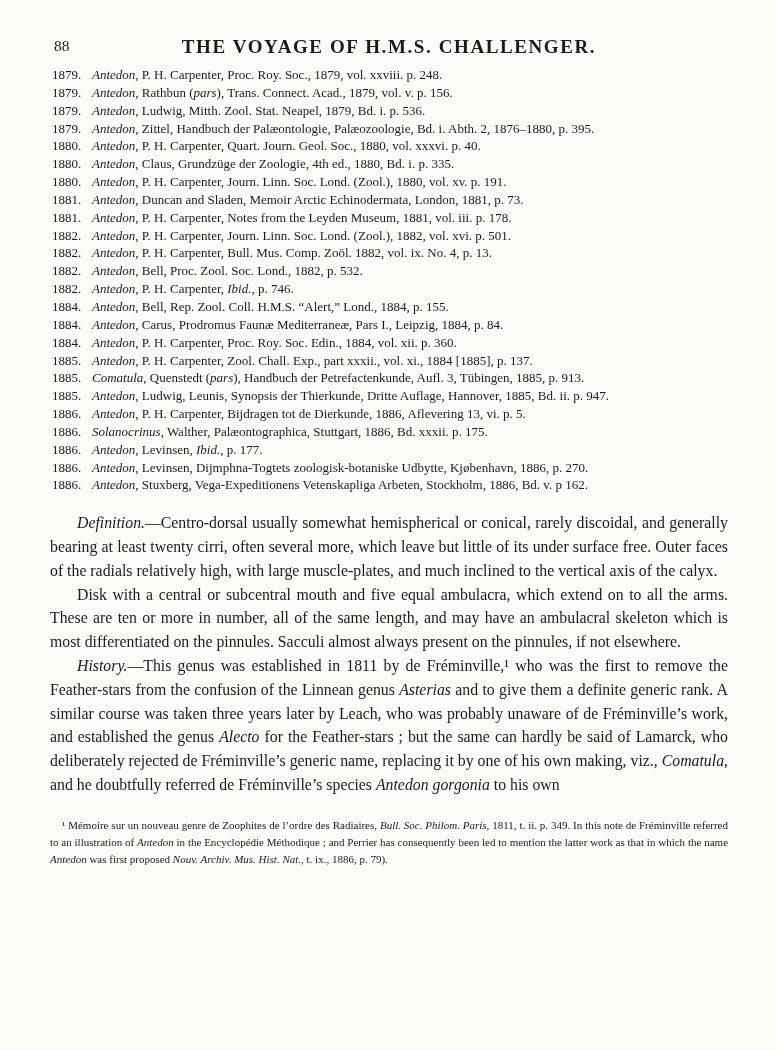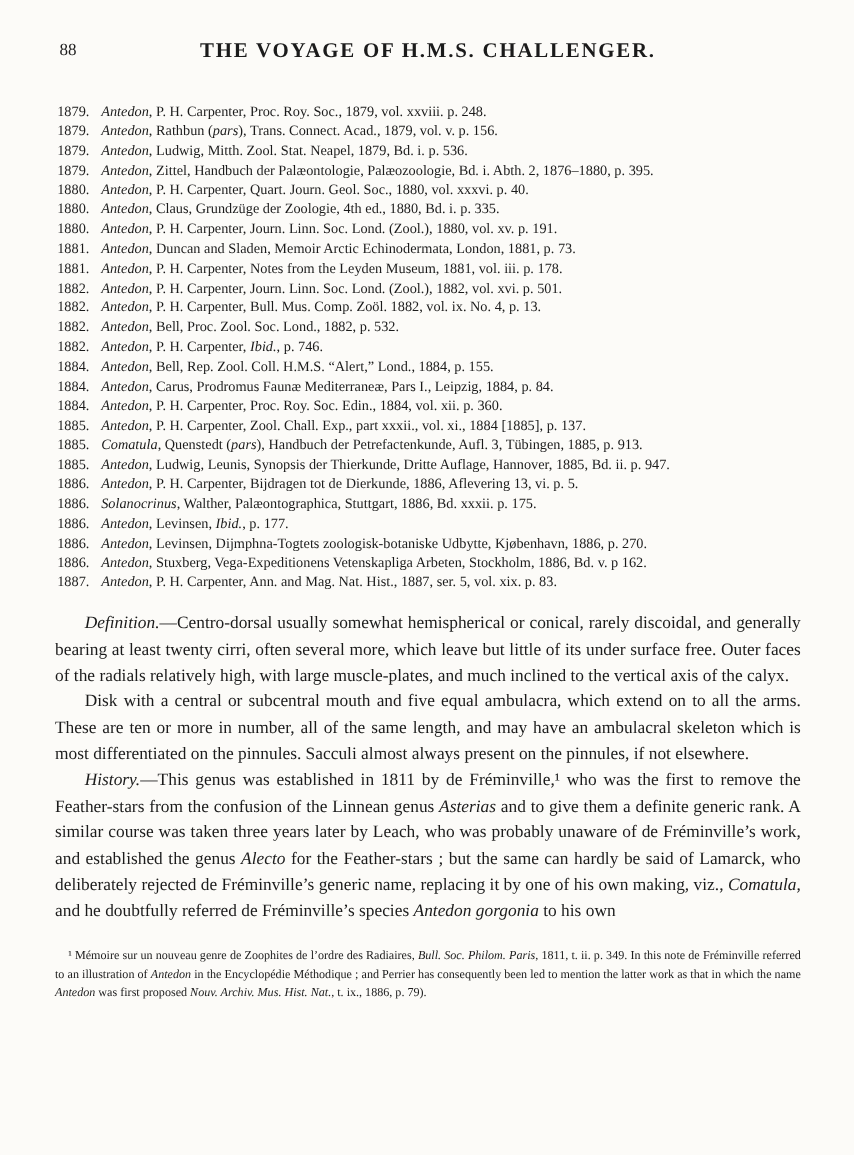--- a/index.html
+++ b/index.html
@@ -6,21 +6,21 @@
   html, body { background: #fcfbf8; }
   body {
     width: 776px;
     height: 1050px;
     overflow: hidden;
     font-family: "Liberation Serif", "DejaVu Serif", serif;
     color: #1b1b1b;
   }
   .page { padding: 36px 48px 0 50px; }
 
-  .page-header { position: relative; height: 20px; margin-bottom: 36px; }
+  .page-header { position: relative; height: 20px; margin-bottom: 10px; }
   .page-number { position: absolute; left: 4px; top: 1px; font-size: 15.5px; }
   .running-title {
     display: block; text-align: center; font-weight: 700;
     font-size: 19px; letter-spacing: 1.6px;
   }
 
   .bibliography { padding-left: 2px; }
   .bib-row { display: flex; font-size: 13px; line-height: 17.85px; }
   .bib-year { flex: 0 0 40px; }
   .bib-cite { flex: 1; white-space: nowrap; }
@@ -132,24 +132,20 @@
         <span class="bib-cite"><span class="it">Antedon</span><span>, Levinsen, </span><span class="it">Ibid.</span><span>, p. 177.</span></span>
       </div>
       <div class="bib-row">
         <span class="bib-year">1886.</span>
         <span class="bib-cite"><span class="it">Antedon</span><span>, Levinsen, Dijmphna-Togtets zoologisk-botaniske Udbytte, Kjøbenhavn, 1886, p. 270.</span></span>
       </div>
       <div class="bib-row">
         <span class="bib-year">1886.</span>
         <span class="bib-cite"><span class="it">Antedon</span><span>, Stuxberg, Vega-Expeditionens Vetenskapliga Arbeten, Stockholm, 1886, Bd. v. p 162.</span></span>
       </div>
-      <div class="bib-row">
-        <span class="bib-year">1887.</span>
-        <span class="bib-cite"><span class="it">Antedon</span><span>, P. H. Carpenter, Ann. and Mag. Nat. Hist., 1887, ser. 5, vol. xix. p. 83.</span></span>
-      </div>
     </section>
 
   <section class="body-text">
       <p class="para"><span class="it">Definition.</span><span>—Centro-dorsal usually somewhat hemispherical or conical, rarely discoidal, and generally bearing at least twenty cirri, often several more, which leave but little of its under surface free.  Outer faces of the radials relatively high, with large muscle-plates, and much inclined to the vertical axis of the calyx.</span></p>
       <p class="para"><span>Disk with a central or subcentral mouth and five equal ambulacra, which extend on to all the arms.  These are ten or more in number, all of the same length, and may have an ambulacral skeleton which is most differentiated on the pinnules.  Sacculi almost always present on the pinnules, if not elsewhere.</span></p>
       <p class="para"><span class="it">History.</span><span>—This genus was established in 1811 by de Fréminville,¹ who was the first to remove the Feather-stars from the confusion of the Linnean genus </span><span class="it">Asterias</span><span> and to give them a definite generic rank.  A similar course was taken three years later by Leach, who was probably unaware of de Fréminville’s work, and established the genus </span><span class="it">Alecto</span><span> for the Feather-stars ; but the same can hardly be said of Lamarck, who deliberately rejected de Fréminville’s generic name, replacing it by one of his own making, viz., </span><span class="it">Comatula</span><span>, and he doubtfully referred de Fréminville’s species </span><span class="it">Antedon gorgonia</span><span> to his own</span></p>
     </section>
 
   <footer class="footnote">
       <p class="fn-para"><span>¹ Mémoire sur un nouveau genre de Zoophites de l’ordre des Radiaires, </span><span class="it">Bull. Soc. Philom. Paris</span><span>, 1811, t. ii. p. 349.  In this note de Fréminville referred to an illustration of </span><span class="it">Antedon</span><span> in the Encyclopédie Méthodique ; and Perrier has consequently been led to mention the latter work as that in which the name </span><span class="it">Antedon</span><span> was first proposed </span><span class="it">Nouv. Archiv. Mus. Hist. Nat.</span><span>, t. ix., 1886, p. 79).</span></p>

